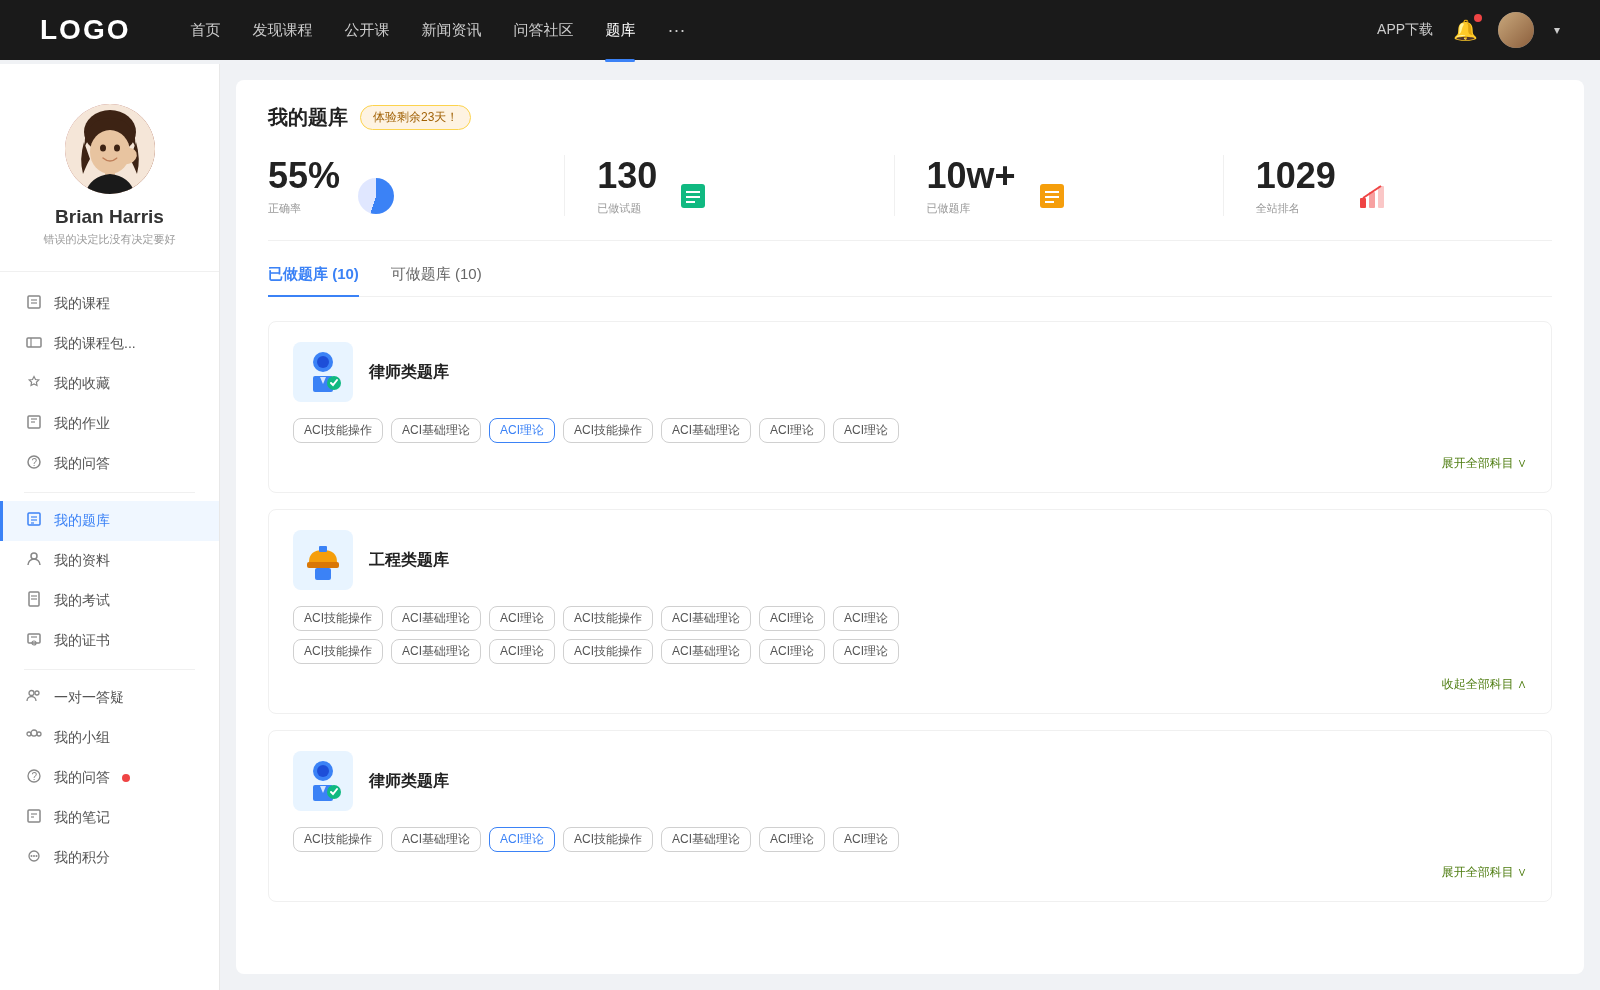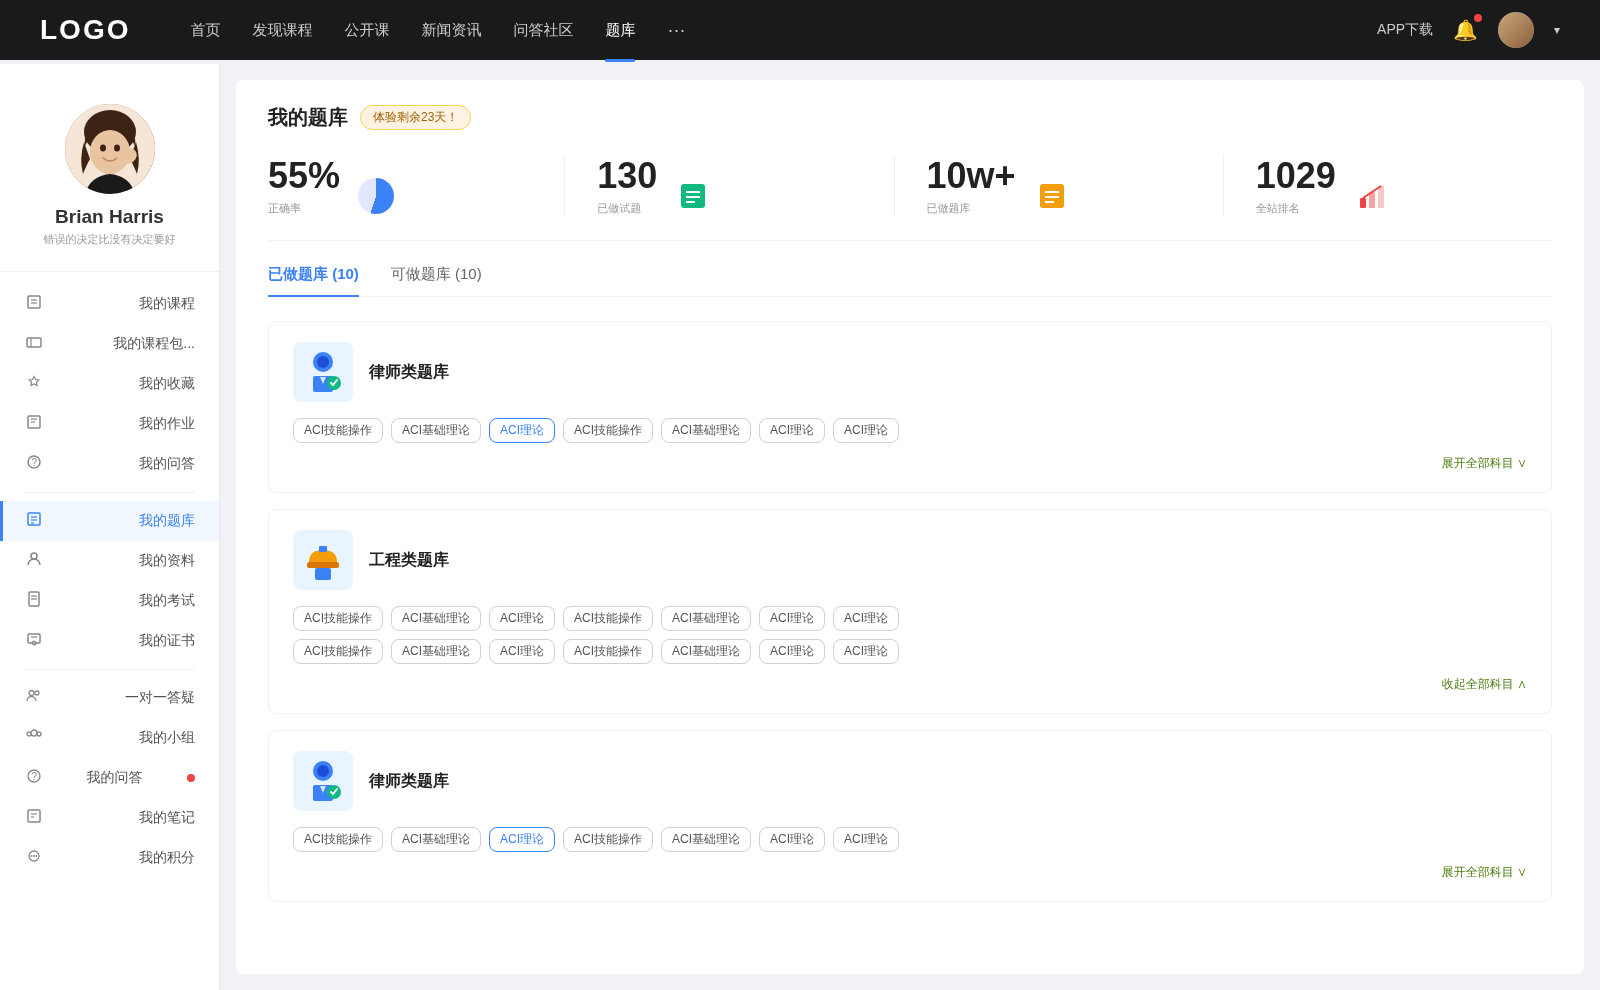--- a/index.html
+++ b/index.html
@@ -138,21 +138,20 @@
     }
     .sidebar-item {
       display: flex;
       align-items: center;
       gap: 10px;
       padding: 10px 24px;
       cursor: pointer;
       color: #555;
       font-size: 14px;
       position: relative;
-      justify-content: space-between;
     }
     .sidebar-item.active {
       color: #3b82f6;
       background: #f0f7ff;
     }
     .sidebar-item.active::before {
       content: '';
       position: absolute;
       left: 0; top: 0; bottom: 0;
       width: 3px;

